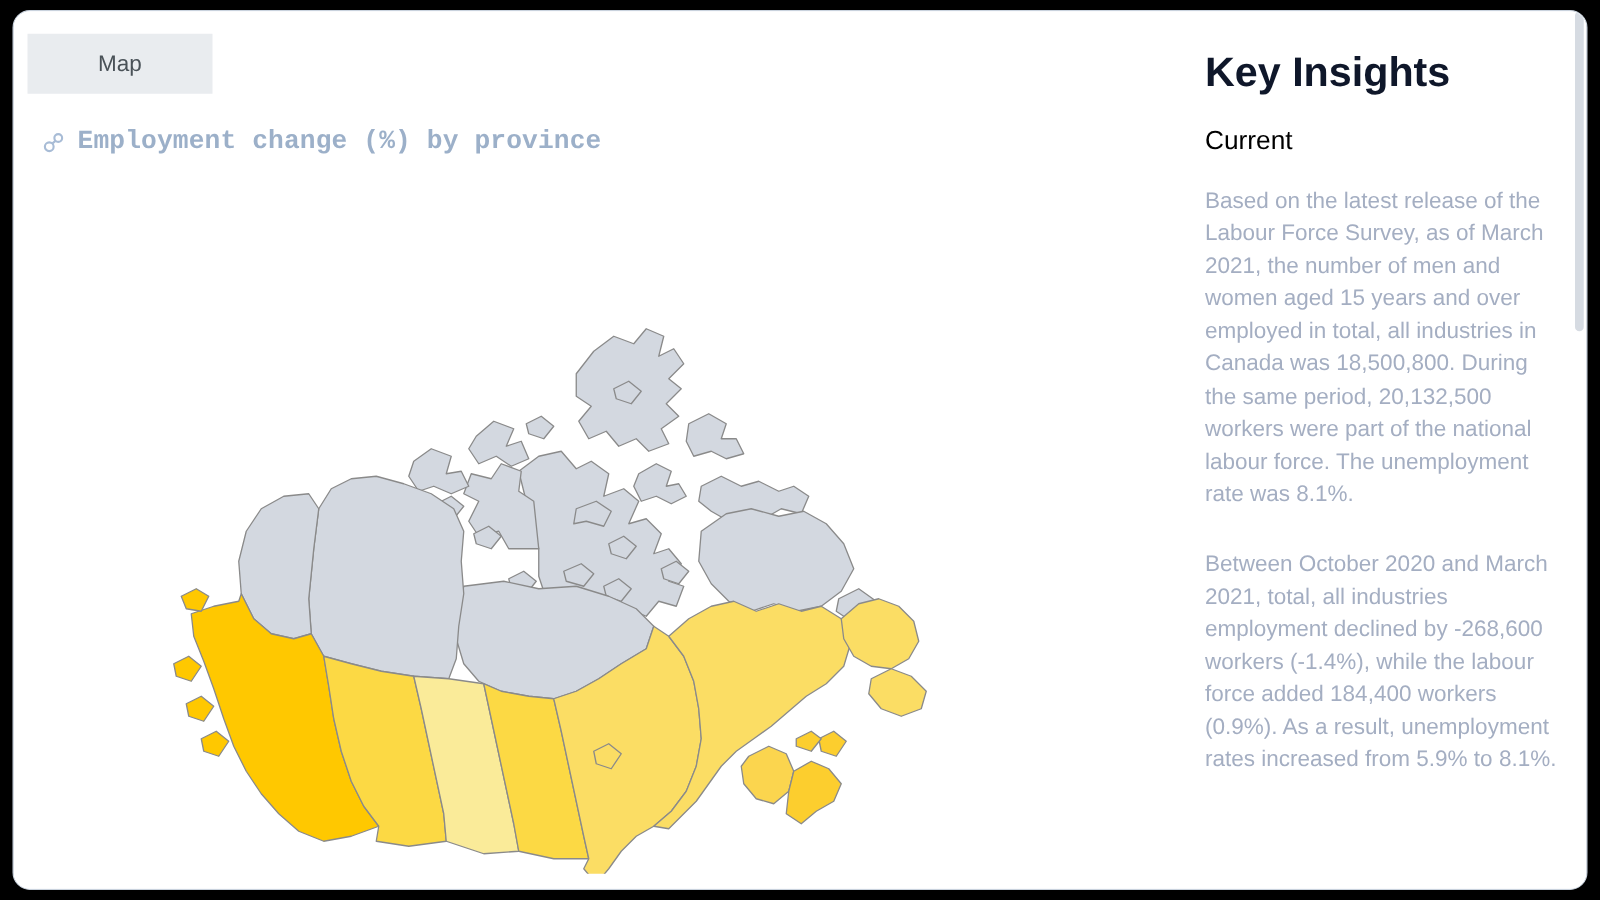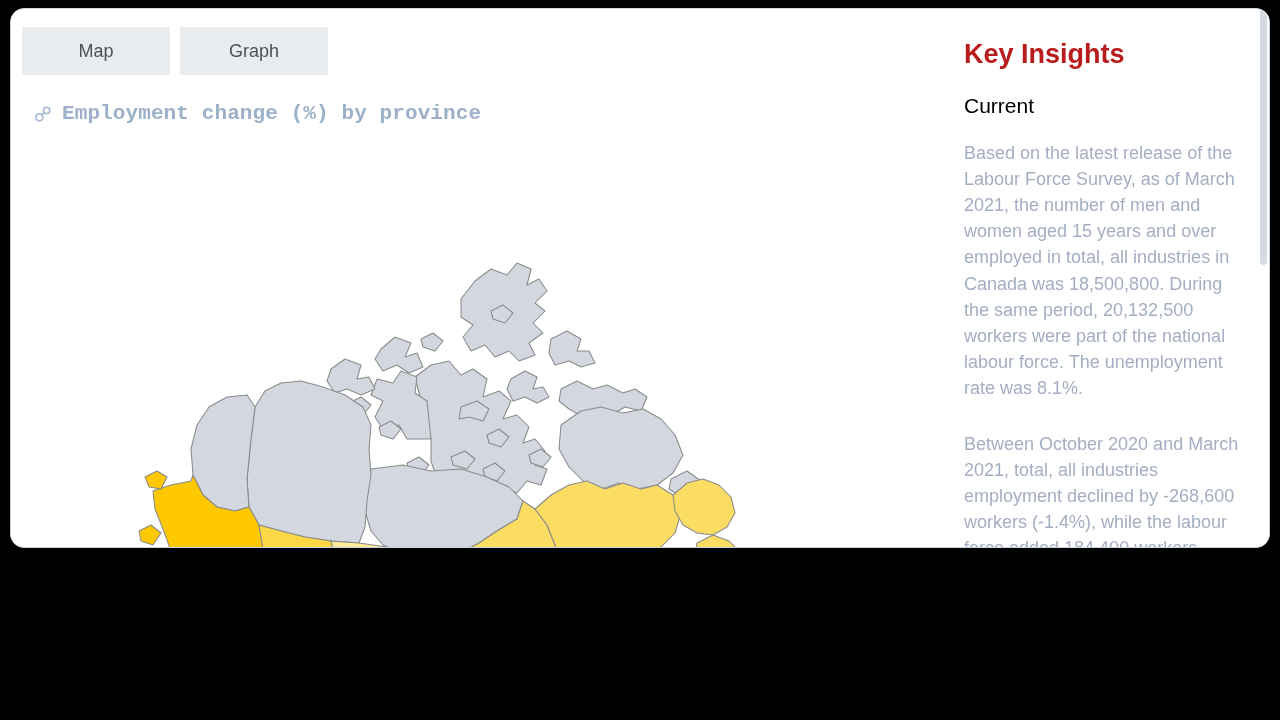--- a/index.html
+++ b/index.html
@@ -10,21 +10,21 @@
     overflow: hidden;
     background: #000000;
     font-family: "Liberation Sans", sans-serif;
   }
 
   #app {
     position: absolute;
     left: 10px;
     top: 8px;
     width: 1260px;
-    height: 540px;
+    height: 704px;
     background: #ffffff;
     border: 1px solid #c9d2dd;
     border-radius: 14px;
     overflow: hidden;
     display: flex;
   }
 
   
   #left-panel {
     position: relative;
@@ -89,22 +89,22 @@
   #right-panel {
     position: relative;
     flex: 1 1 auto;
     height: 100%;
     padding: 30px 20px 0 23px;
     background: #ffffff;
     overflow: hidden;
   }
 
   #insights-title {
-    color: #b91c1c;
-    font-size: 27px;
+    color: #0f172a;
+    font-size: 33px;
     font-weight: bold;
     line-height: 1.15;
     margin-bottom: 24px;
   }
 
   .section-head {
     color: #000000;
     font-size: 21px;
     font-weight: normal;
     margin-bottom: 22px;
@@ -138,21 +138,20 @@
 </style>
 </head>
 <body>
 
 <div id="app">
 
   <div id="left-panel">
 
     <div id="tabbar">
       <button class="tab">Map</button>
-      <button class="tab">Graph</button>
     </div>
 
     <div id="map-title-row">
       <svg id="link-icon" viewBox="0 0 20 20">
         <circle cx="6.4" cy="13.4" r="3.5" fill="none" stroke="#a8bcd6" stroke-width="1.7"></circle>
         <circle cx="13.6" cy="6.4" r="3.1" fill="none" stroke="#a8bcd6" stroke-width="1.7"></circle>
         <line x1="8.8" y1="10.9" x2="11.3" y2="8.7" stroke="#a8bcd6" stroke-width="1.7"></line>
       </svg>
       <div id="map-title">Employment change (%) by province</div>
     </div>

